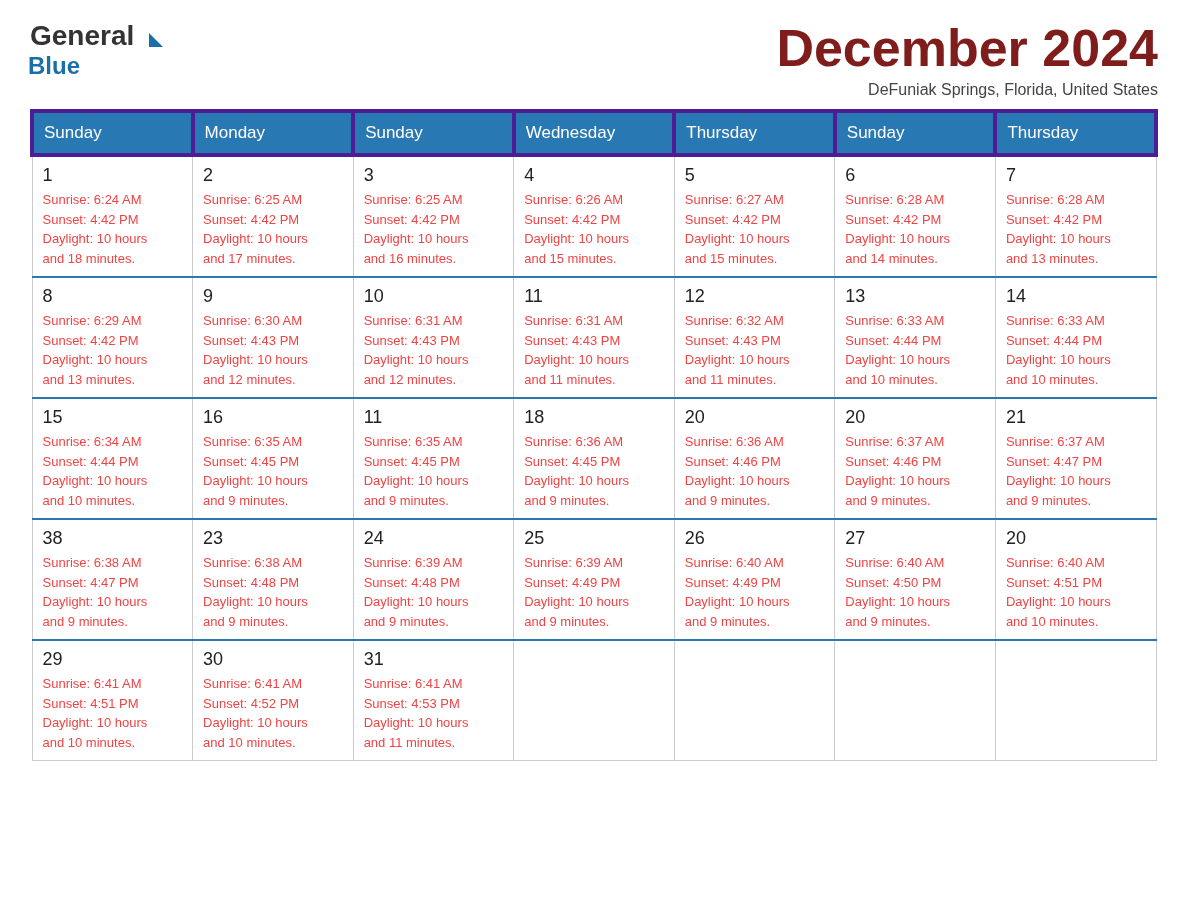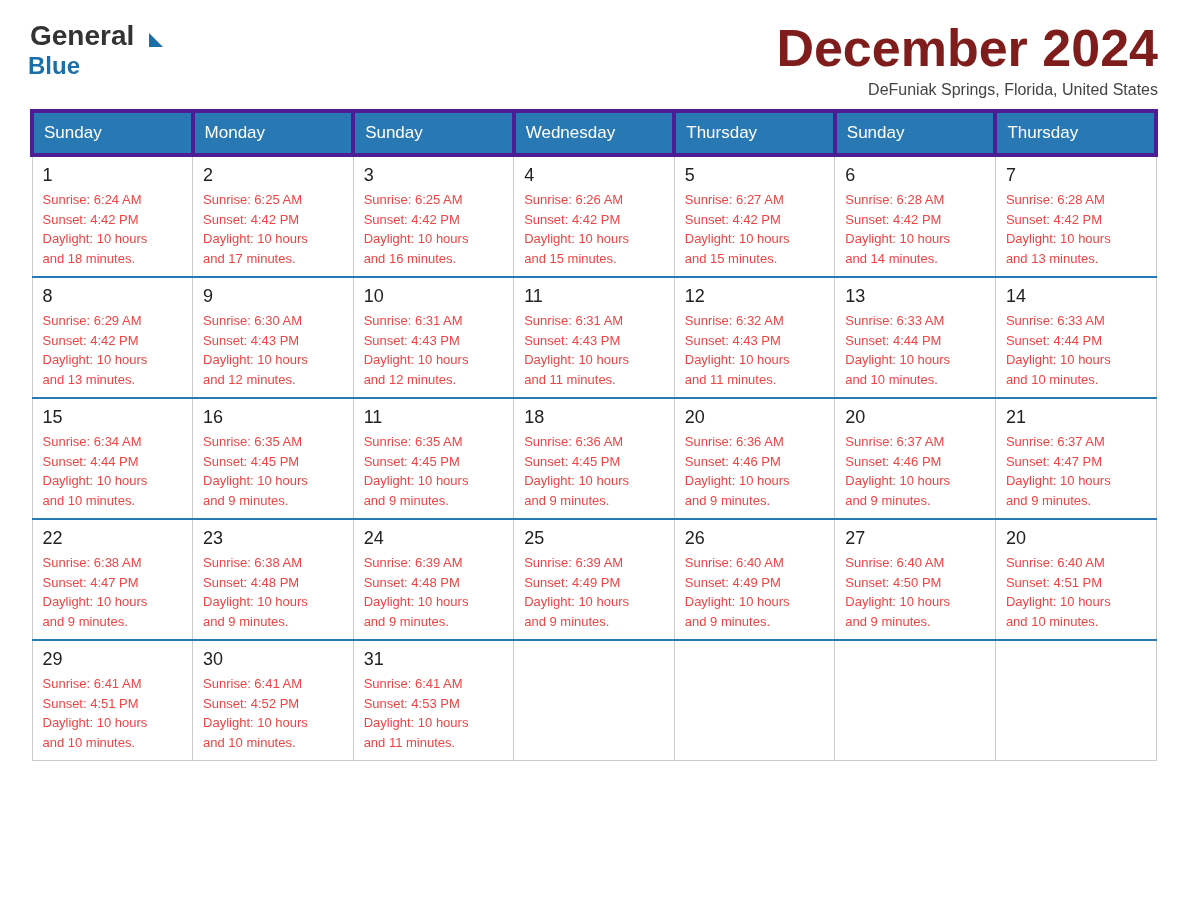--- a/index.html
+++ b/index.html
@@ -216,21 +216,21 @@
         <div class="day-number">20</div>
         <div class="day-detail">Sunrise: 6:37 AM<br>Sunset: 4:46 PM<br>Daylight: 10 hours<br>and 9 minutes.</div>
       </td>
         <td>
         <div class="day-number">21</div>
         <div class="day-detail">Sunrise: 6:37 AM<br>Sunset: 4:47 PM<br>Daylight: 10 hours<br>and 9 minutes.</div>
       </td>
       </tr>
       <tr>
         <td>
-        <div class="day-number">22</div>
+        <div class="day-number">38</div>
         <div class="day-detail">Sunrise: 6:38 AM<br>Sunset: 4:47 PM<br>Daylight: 10 hours<br>and 9 minutes.</div>
       </td>
         <td>
         <div class="day-number">23</div>
         <div class="day-detail">Sunrise: 6:38 AM<br>Sunset: 4:48 PM<br>Daylight: 10 hours<br>and 9 minutes.</div>
       </td>
         <td>
         <div class="day-number">24</div>
         <div class="day-detail">Sunrise: 6:39 AM<br>Sunset: 4:48 PM<br>Daylight: 10 hours<br>and 9 minutes.</div>
       </td>

